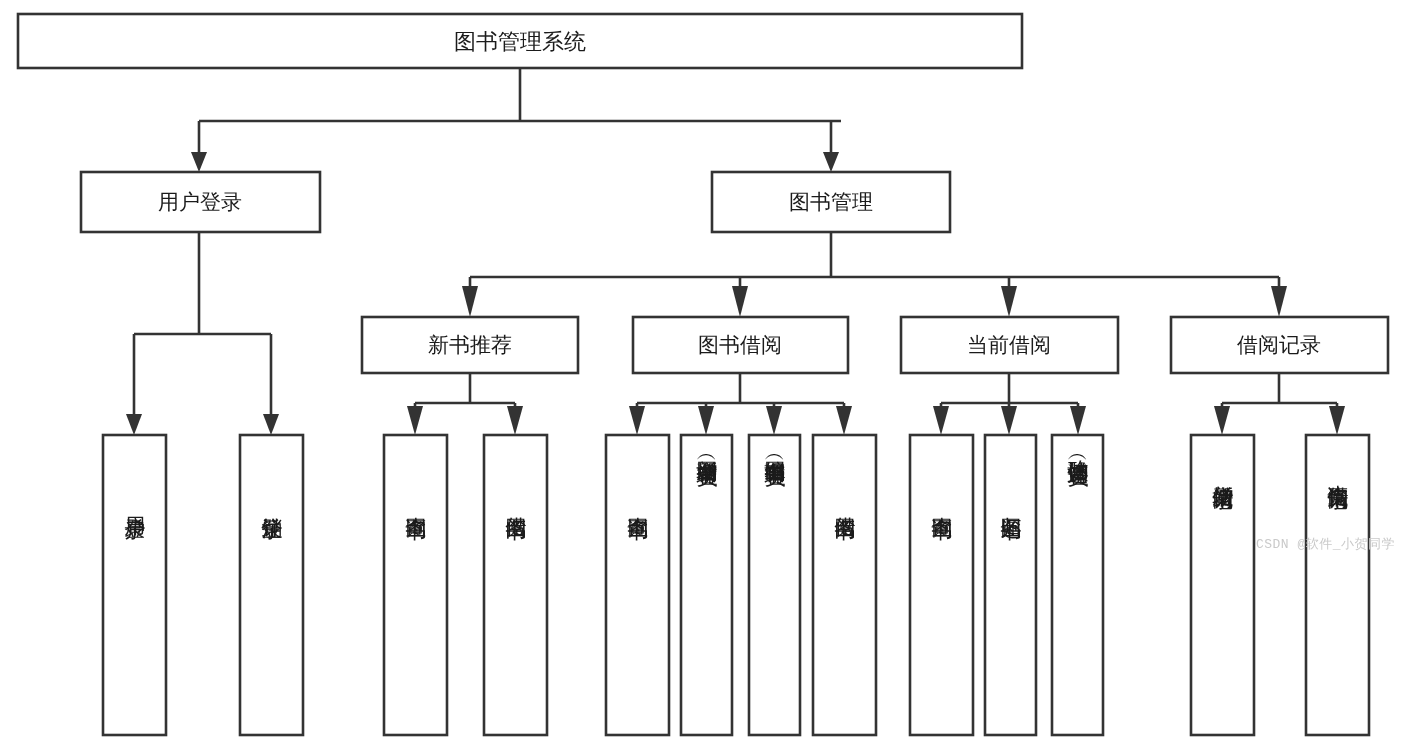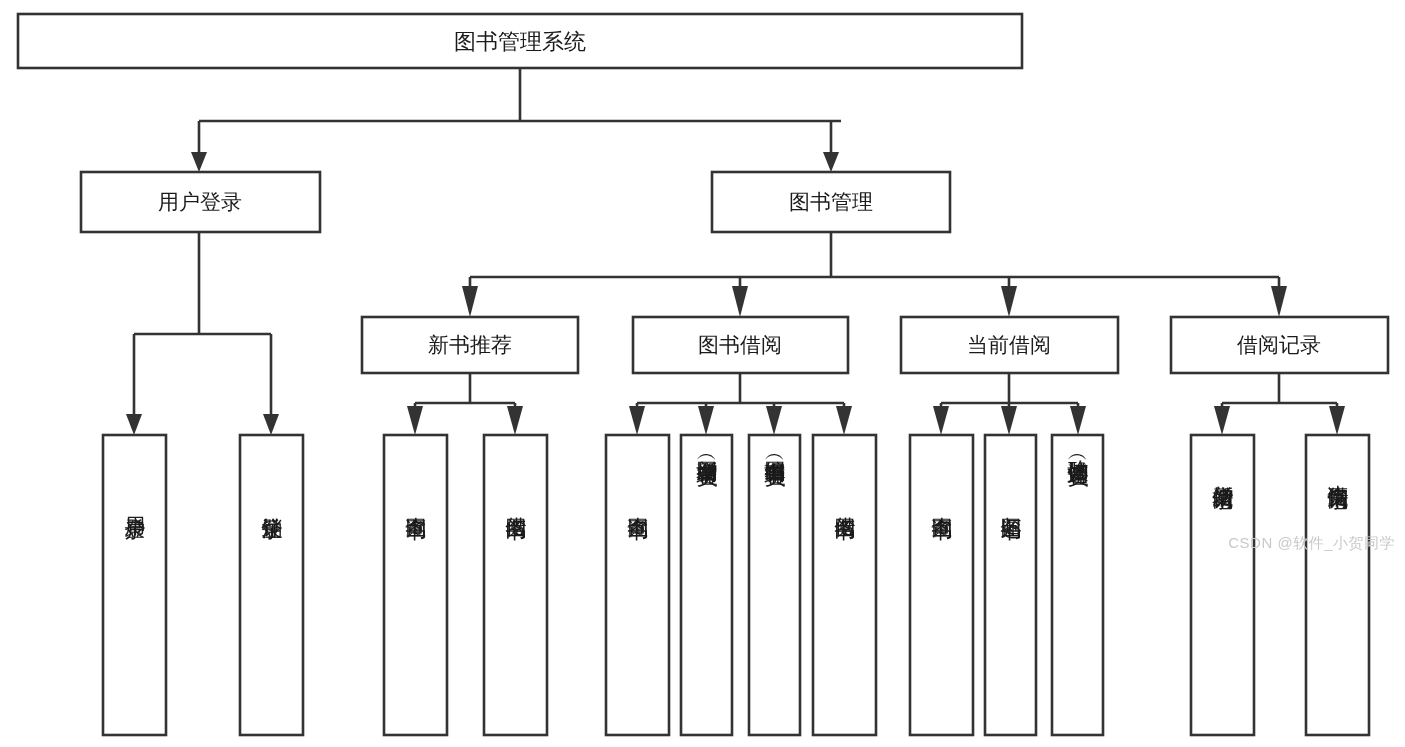--- a/index.html
+++ b/index.html
@@ -66,22 +66,22 @@
     font-size: 21px;
     line-height: 1.18;
     color: #1b1b1b;
     letter-spacing: 1px;
     white-space: nowrap;
   }
   .watermark {
     position: absolute;
     right: 10px;
     bottom: 6px;
-    font-family: Liberation Sans, sans-serif;
-    font-size: 15px;
+    font-family: Liberation Mono, monospace;
+    font-size: 13px;
     color: #c9c9c9;
     letter-spacing: 0.5px;
     white-space: nowrap;
   }
 </style>
 </head>
 <body>
 
 <div id="diagram-root">
 

